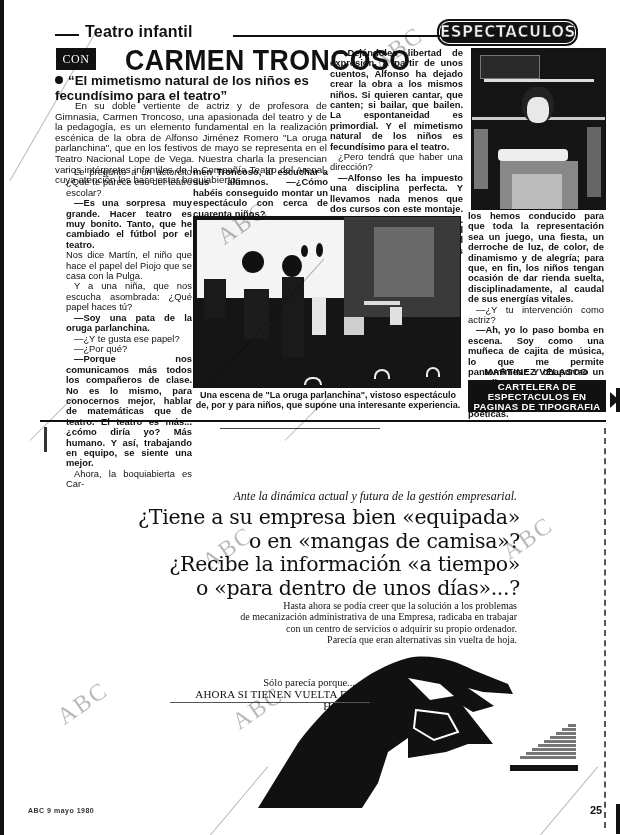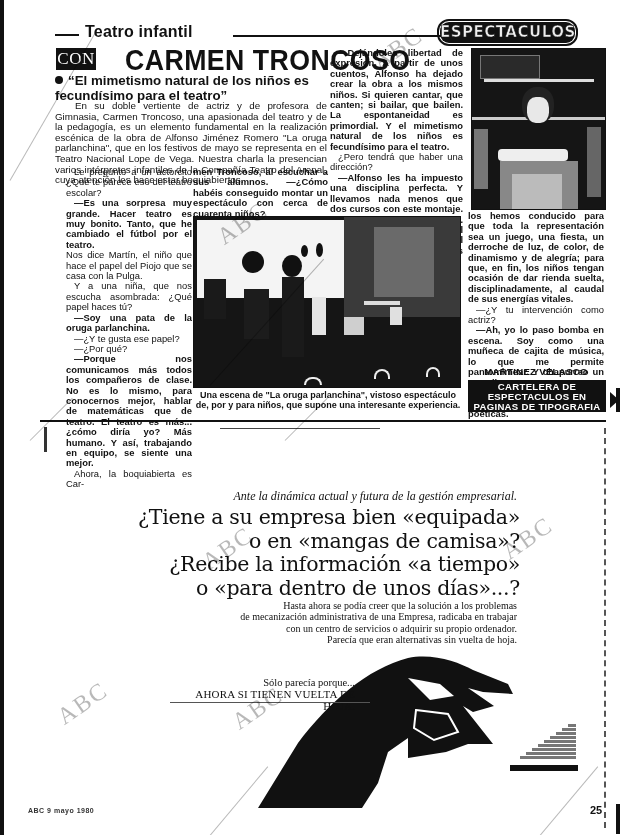--- a/index.html
+++ b/index.html
@@ -17,21 +17,21 @@
   .section-head .rule-a { position: absolute; left: 0; top: 12px; width: 24px; border-top: 2px solid #111; }
   .section-head .label { position: absolute; left: 30px; top: 1px; font-weight: bold; font-size: 16px; letter-spacing: 0.2px; }
   .section-head .rule-b { position: absolute; left: 178px; top: 13px; width: 340px; border-top: 2px solid #111; }
   .esp-badge { position: absolute; left: 440px; top: 22px; width: 135px; height: 21px; background: #111; border-radius: 9px;
                color: #fff; font-weight: bold; font-size: 15px; text-align: left; line-height: 21px; letter-spacing: 0.5px;
                font-family: "DejaVu Sans", sans-serif; outline: 2px solid #111; outline-offset: 1px; }
   .esp-badge span { -webkit-text-stroke: 0.6px #111; color: #eee; }
 
   
   .con-box { left: 56px; top: 48px; width: 40px; height: 22px; background: #111; color: #fff;
-             font-family: "Liberation Serif", serif; font-size: 17px; line-height: 22px; text-align: center; letter-spacing: 0.5px; }
+             font-family: "Liberation Serif", serif; font-size: 12px; line-height: 22px; text-align: center; letter-spacing: 0.5px; }
   .headline { left: 125px; top: 44px; font-family: "Liberation Sans", sans-serif; font-weight: bold; font-size: 29px;
               letter-spacing: 0.5px; transform: scaleX(0.92); transform-origin: left; }
   .subhead { left: 55px; top: 73px; width: 275px; font-weight: bold; font-size: 13.3px; line-height: 15px; }
   .subhead .bullet { display: inline-block; width: 8px; height: 8px; border-radius: 50%; background: #111; margin-right: 5px; vertical-align: 1px; }
 
   
   .txt { font-size: 9.4px; line-height: 10.4px; text-align: justify; }
   .intro { left: 55px; top: 101px; width: 272px; font-size: 9.8px; line-height: 10.6px; text-indent: 20px; }
   .col1 { left: 58px; top: 167px; width: 126px; margin-left: 8px; }
   .col1 p, .col3 p, .col4 p { text-indent: 8px; }

